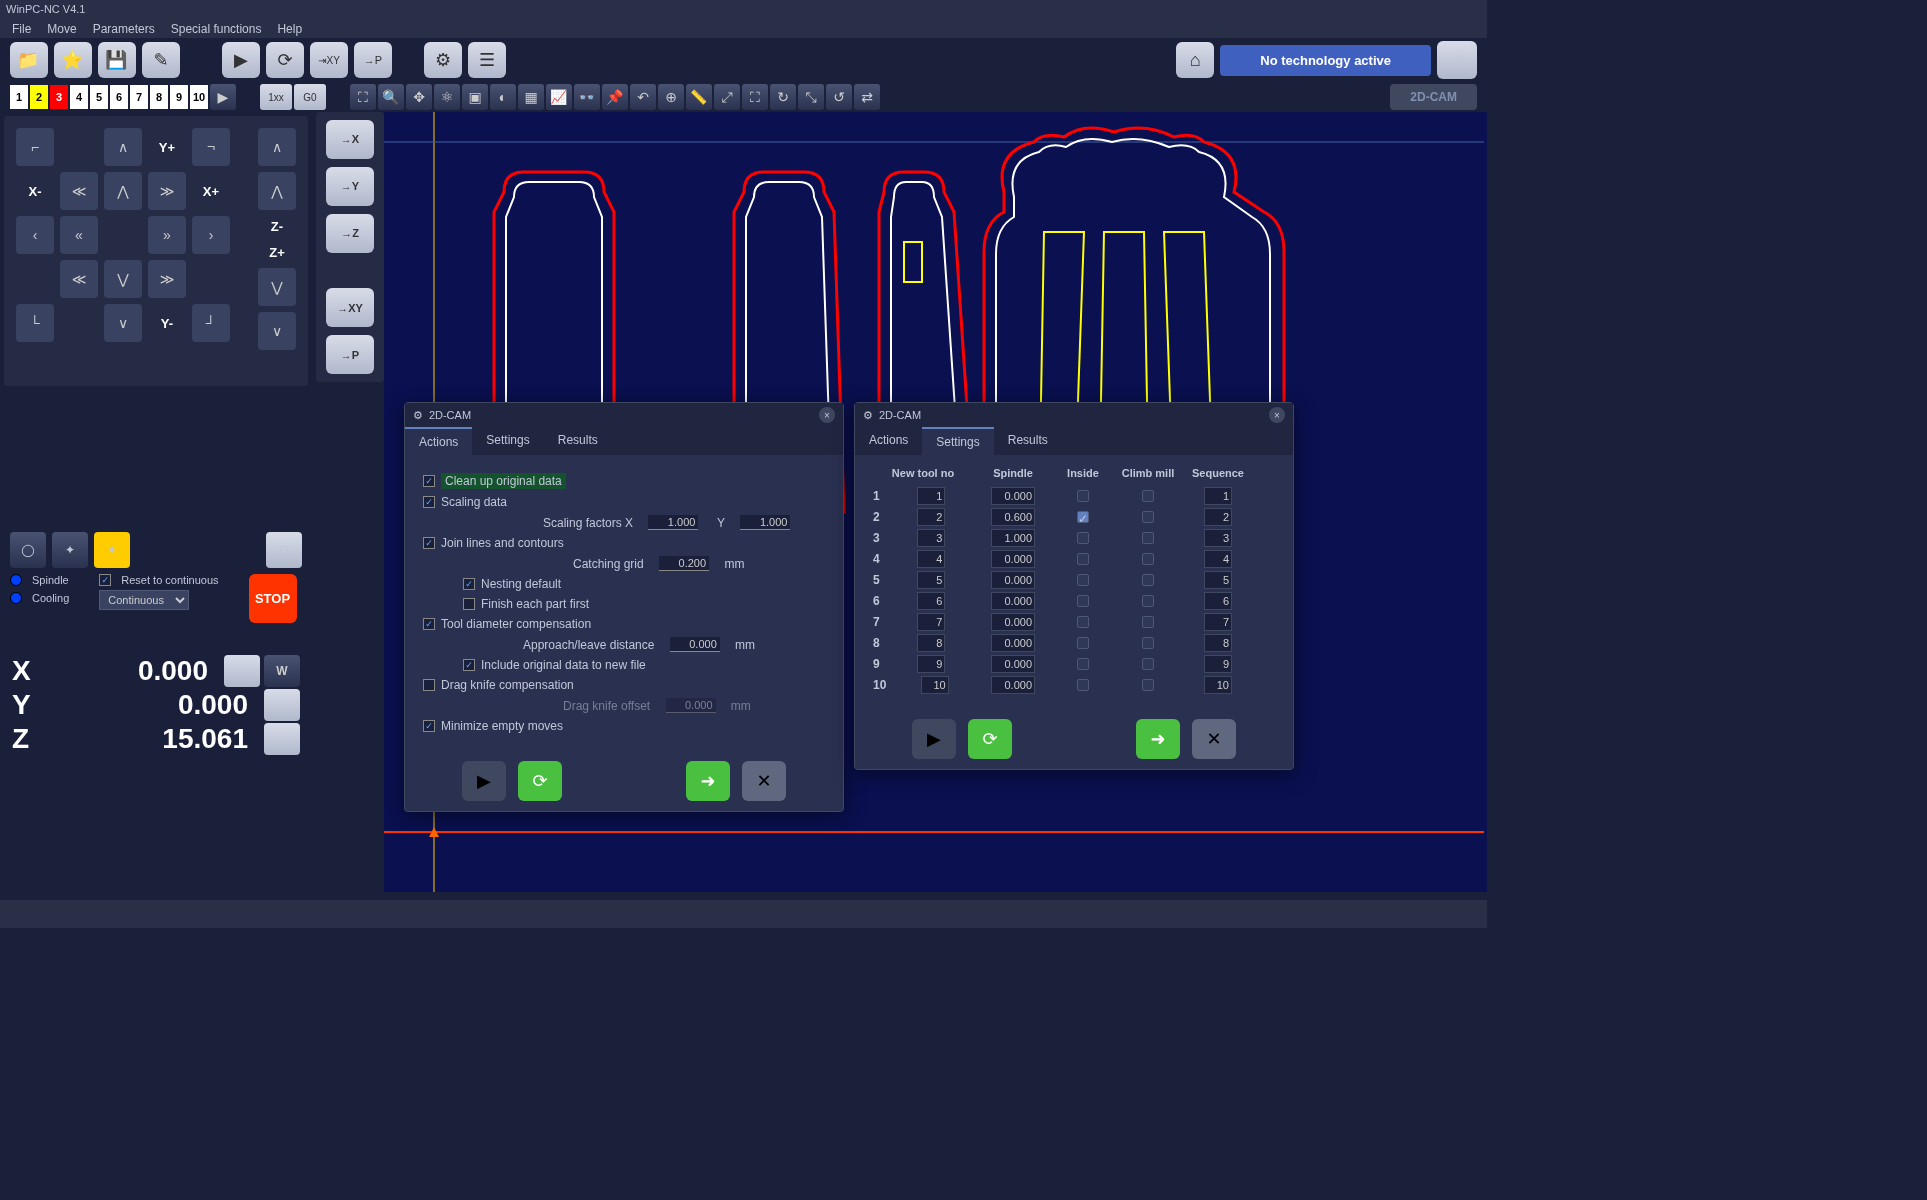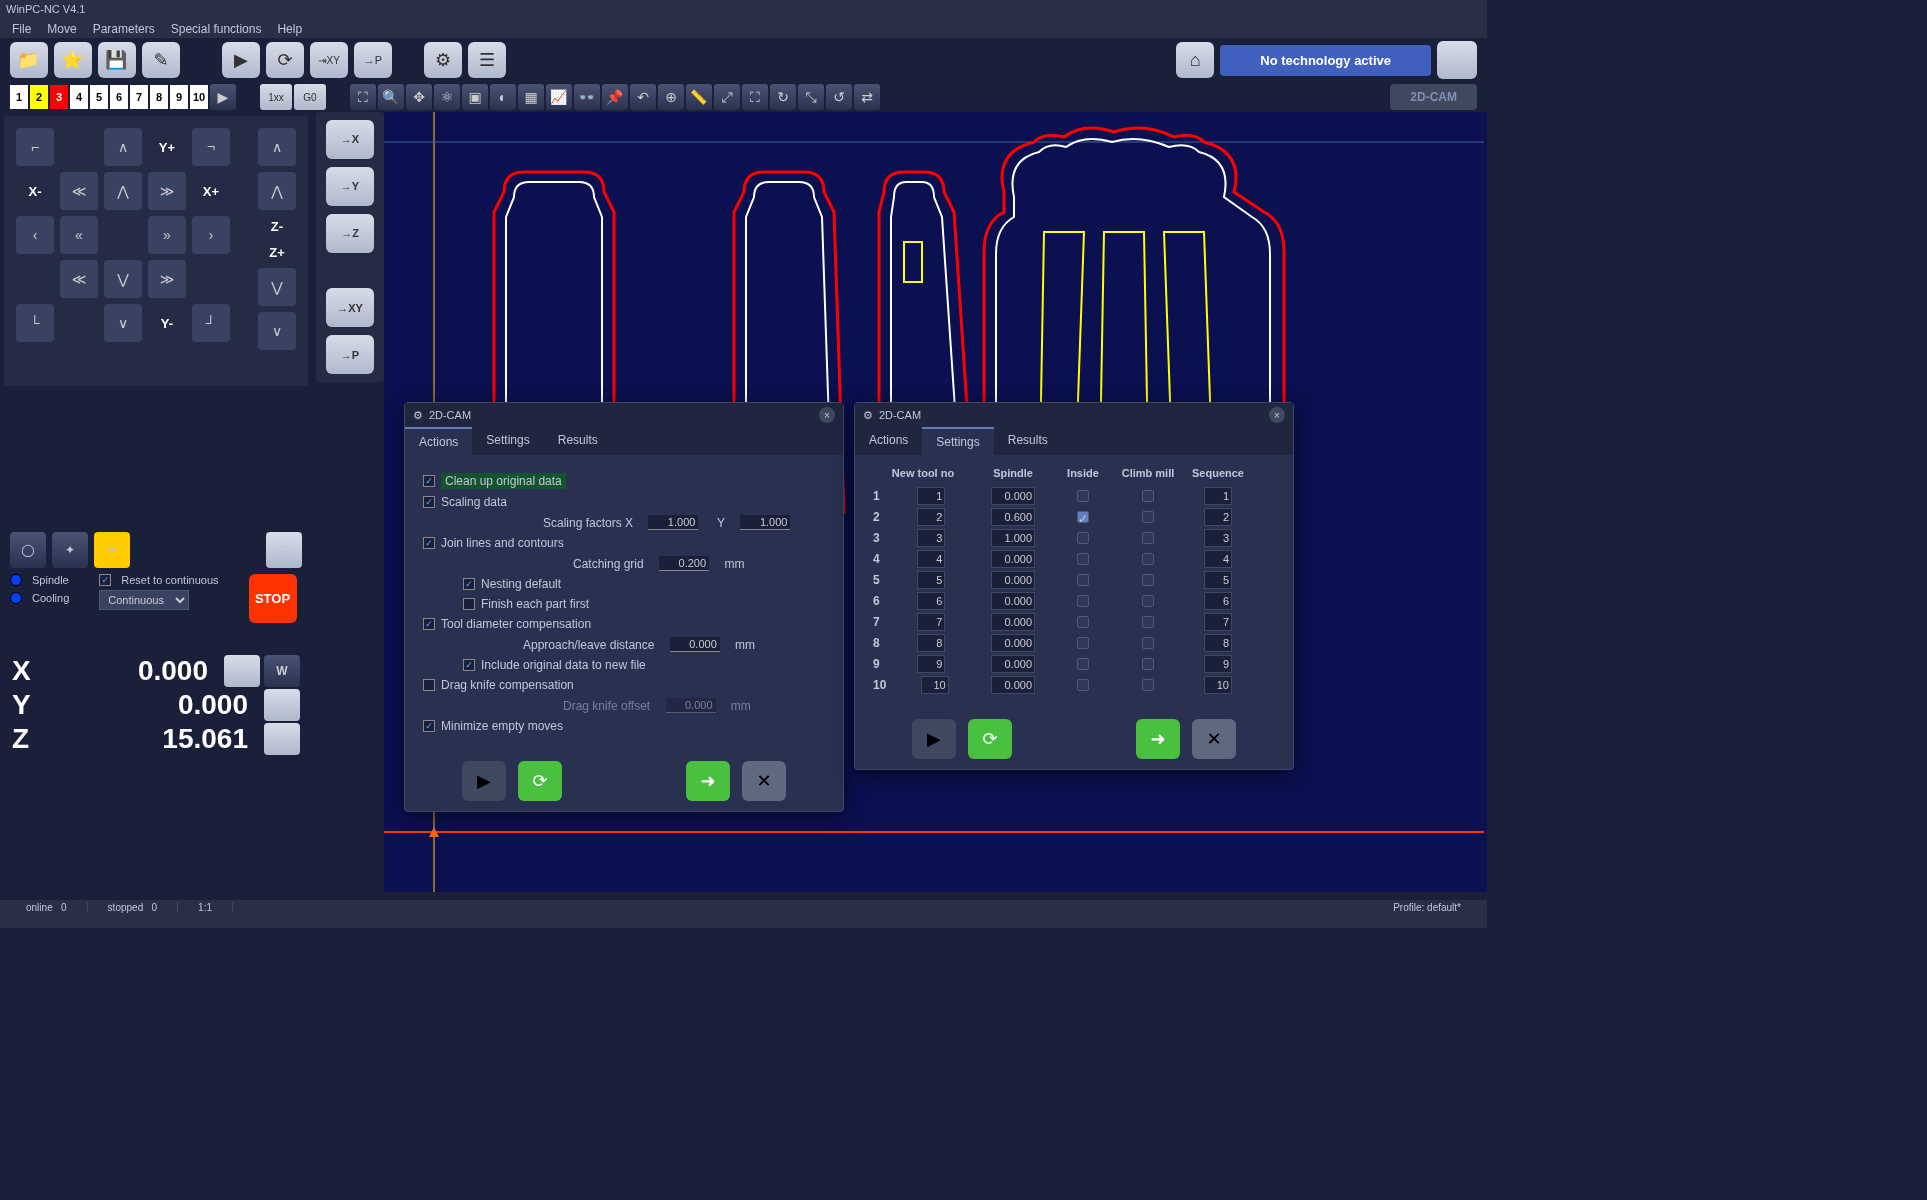--- a/index.html
+++ b/index.html
@@ -458,20 +458,13 @@
         <div class="dlg-fbtn grn">⟳</div>
         <div style="width:100px"></div>
         <div class="dlg-fbtn grn">➜</div>
         <div class="dlg-fbtn x">✕</div>
       </div>
     </div>
   </div>
 </div>
 
 <div class="statusbar">
-  <div class="status-bot">
-    <div class="status-cell"><span>online</span>&nbsp;&nbsp;&nbsp;<span>0</span></div>
-    <div class="status-cell"><span>stopped</span>&nbsp;&nbsp;&nbsp;<span>0</span></div>
-    <div class="status-cell">1:1</div>
-    <div style="flex:1"></div>
-    <div class="status-cell" style="border:none">Profile: default*</div>
-  </div>
 </div>
 
 </body></html>

